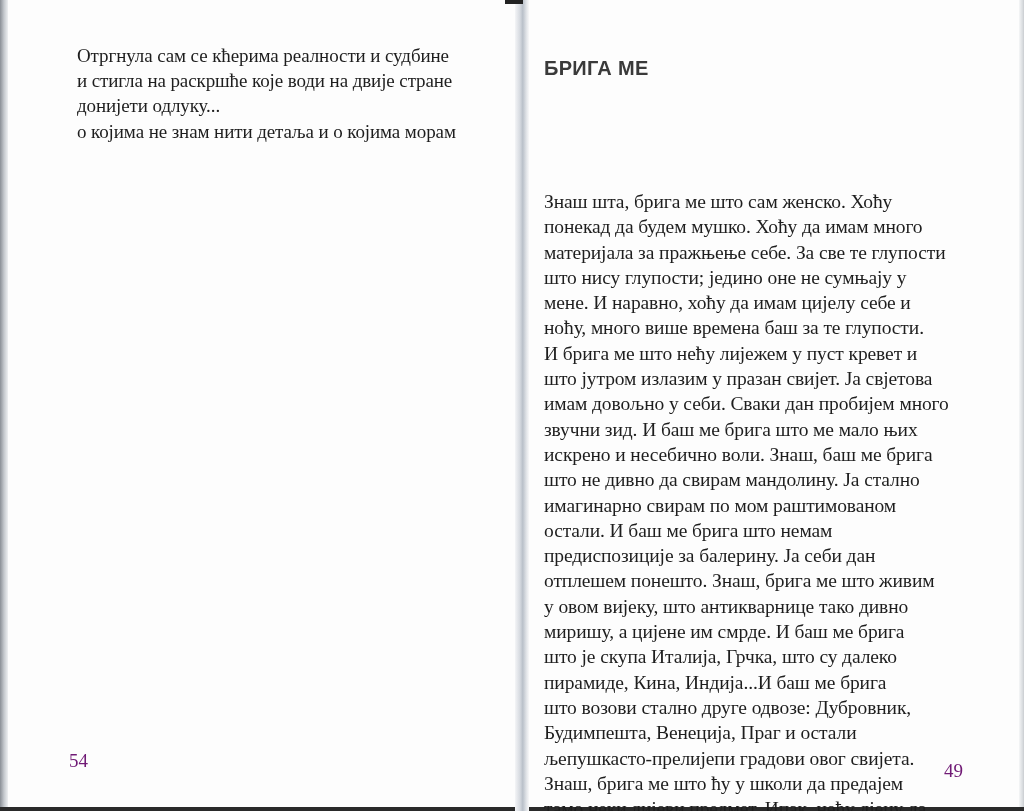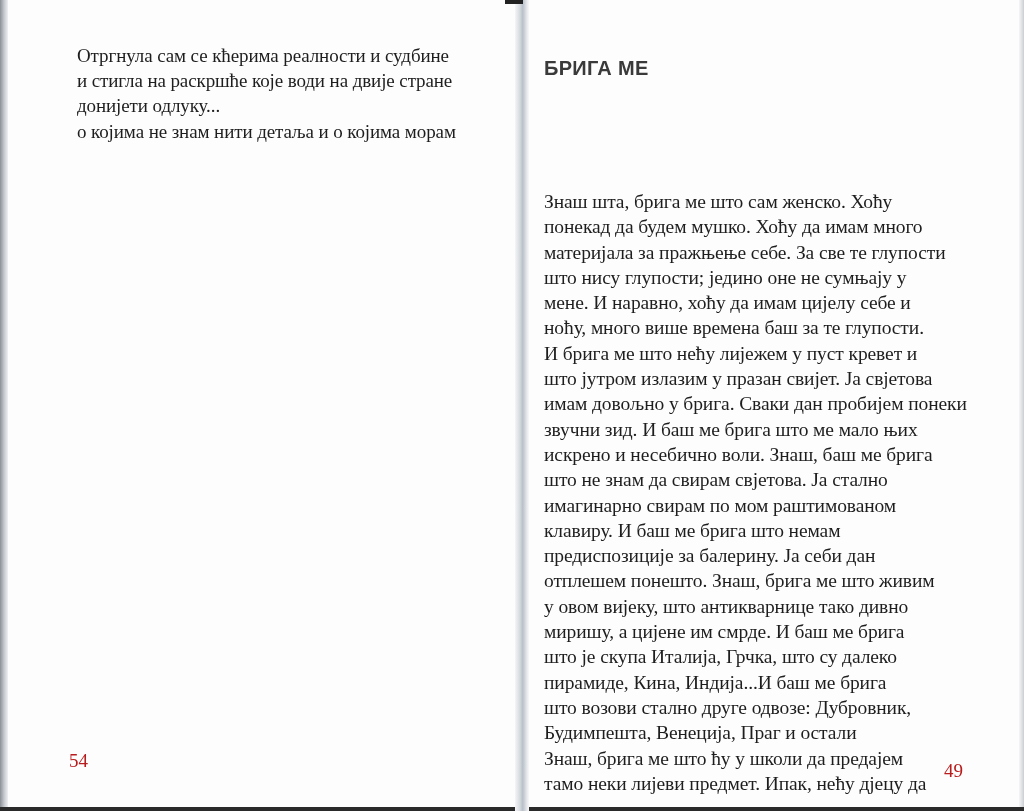--- a/index.html
+++ b/index.html
@@ -88,21 +88,21 @@
       width: 450px;
       font-size: 19.5px;
       line-height: 25.3px;
       letter-spacing: -0.1px;
     }
     .right-text .line { display: block; white-space: nowrap; }
 
     .page-number {
       position: absolute;
       font-size: 19px;
-      color: #b91c1c;
+      color: #701a75;
       text-align: right;
     }
     .page-number-left { left: 61px; top: 750px; }
     .page-number-right { left: 415px; top: 760px; }
   </style>
 </head>
 <body>
 
 <div class="spread">
   <div class="left-edge"></div>
@@ -126,32 +126,33 @@
     <h2 class="chapter-title">БРИГА МЕ</h2>
     <div class="right-text">
       <span class="line">Знаш шта, брига ме што сам женско. Хоћу</span>
       <span class="line">понекад да будем мушко. Хоћу да имам много</span>
       <span class="line">материјала за пражњење себе. За све те глупости</span>
       <span class="line">што нису глупости; једино оне не сумњају у</span>
       <span class="line">мене. И наравно, хоћу да имам цијелу себе и</span>
       <span class="line">ноћу, много више времена баш за те глупости.</span>
       <span class="line">И брига ме што нећу лијежем у пуст кревет и</span>
       <span class="line">што јутром излазим у празан свијет. Ја свјетова</span>
-      <span class="line">имам довољно у брига. Сваки дан пробијем понеки</span>
+      <span class="line">имам довољно у себи. Сваки дан пробијем много</span>
       <span class="line">звучни зид. И баш ме брига што ме мало њих</span>
       <span class="line">искрено и несебично воли. Знаш, баш ме брига</span>
-      <span class="line">што не знам да свирам свјетова. Ја стално</span>
+      <span class="line">што не дивно да свирам мандолину. Ја стално</span>
       <span class="line">имагинарно свирам по мом раштимованом</span>
-      <span class="line">клавиру. И баш ме брига што немам</span>
+      <span class="line">остали. И баш ме брига што немам</span>
       <span class="line">предиспозиције за балерину. Ја себи дан</span>
       <span class="line">отплешем понешто. Знаш, брига ме што живим</span>
       <span class="line">у овом вијеку, што антикварнице тако дивно</span>
       <span class="line">миришу, а цијене им смрде. И баш ме брига</span>
       <span class="line">што је скупа Италија, Грчка, што су далеко</span>
       <span class="line">пирамиде, Кина, Индија...И баш ме брига</span>
       <span class="line">што возови стално друге одвозе: Дубровник,</span>
       <span class="line">Будимпешта, Венеција, Праг и остали</span>
+      <span class="line">љепушкасто-прелијепи градови овог свијета.</span>
       <span class="line">Знаш, брига ме што ћу у школи да предајем</span>
       <span class="line">тамо неки лијеви предмет. Ипак, нећу дјецу да</span>
     </div>
     <div class="page-number page-number-right">49</div>
   </div>
 </div>
 
 </body></html>

